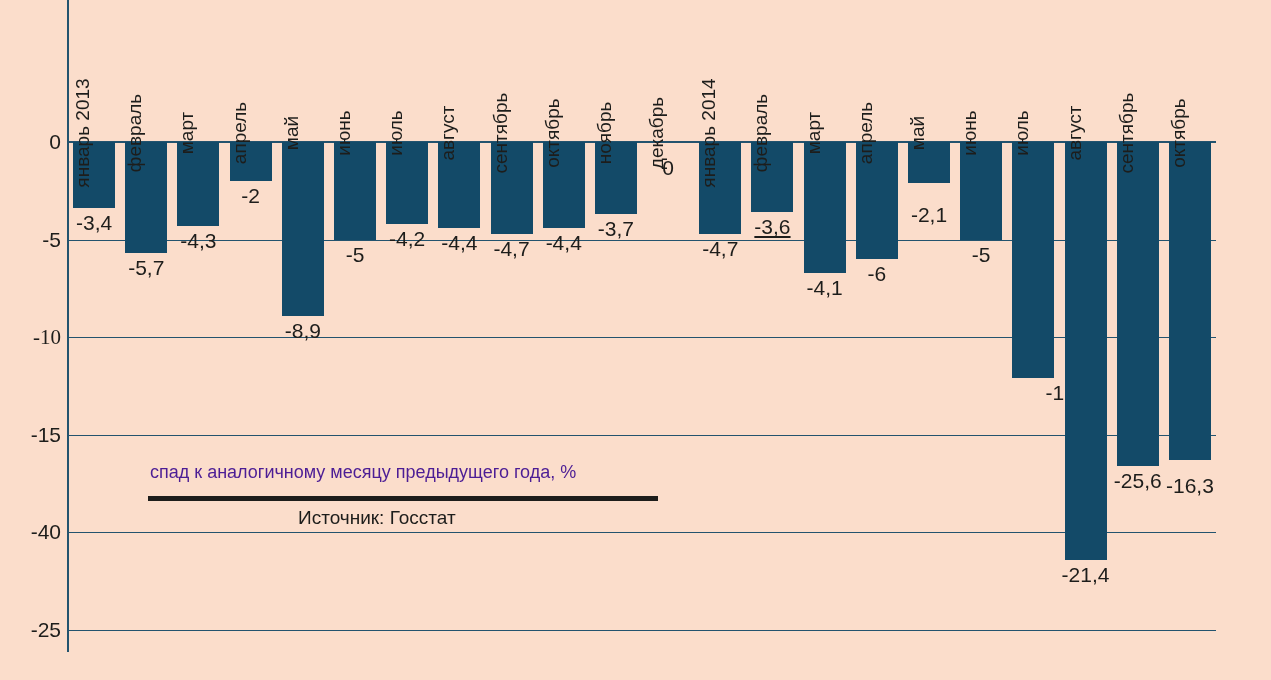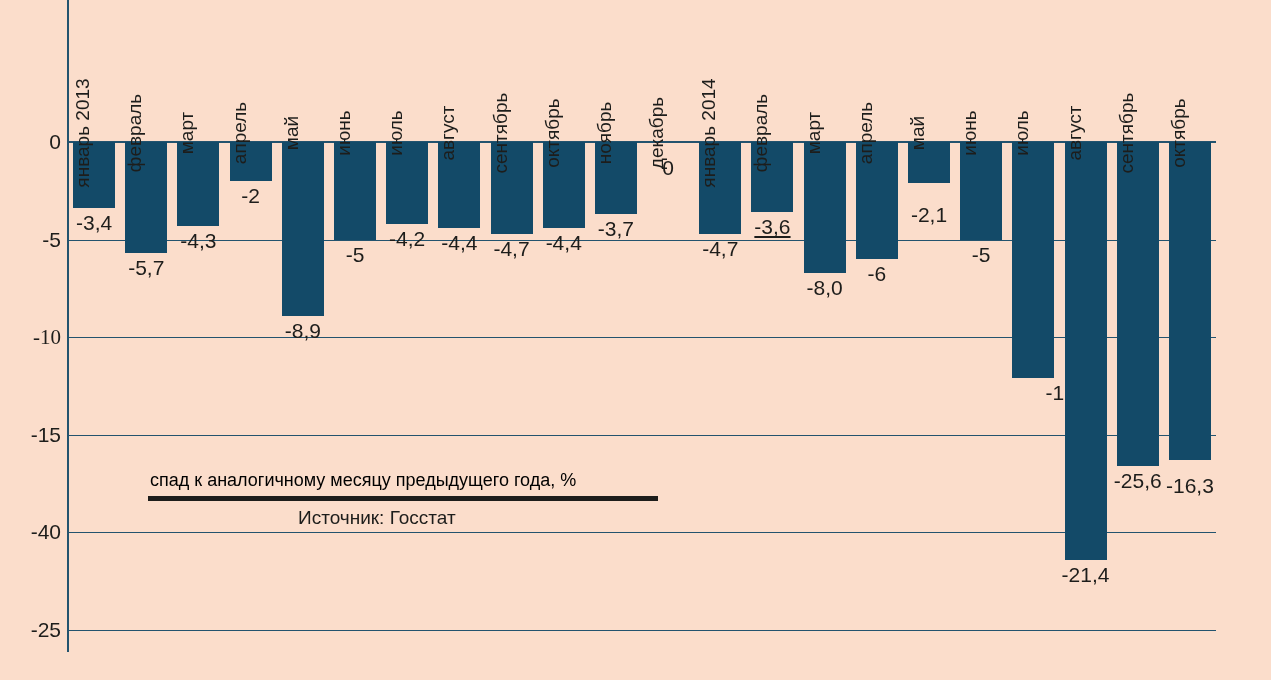--- a/index.html
+++ b/index.html
@@ -115,23 +115,22 @@
     font-weight: bold;
     color: #1d1d1b;
     letter-spacing: 0.5px;
     white-space: nowrap;
   }
   .subtitle {
     position: absolute;
     left: 150px;
     top: 462px;
     font-size: 18px;
-    color: #000000;
-    white-space: nowrap;
-    margin-top: 8px;
+    color: #4c1d95;
+    white-space: nowrap;
   }
   .rule {
     position: absolute;
     left: 148px;
     top: 496px;
     width: 510px;
     height: 5px;
     background: #1d1d1b;
   }
   .source {
@@ -234,21 +233,21 @@
           <div class="bar-val" style="top: 236.744px;">-4,7</div>
         </div>
         <div class="bar-group" style="left: 683.455px; width: 42px;">
           <div class="bar" style="height: 70.272px; background: rgb(19, 74, 104);"></div>
           <div class="bar-cat">февраль</div>
           <div class="bar-val" style="top: 215.272px; text-decoration: underline;">-3,6</div>
         </div>
         <div class="bar-group" style="left: 735.636px; width: 42px;">
           <div class="bar" style="height: 130.784px; background: rgb(19, 74, 104);"></div>
           <div class="bar-cat">март</div>
-          <div class="bar-val" style="top: 275.784px;">-8,0</div>
+          <div class="bar-val" style="top: 275.784px;">-4,1</div>
         </div>
         <div class="bar-group" style="left: 787.818px; width: 42px;">
           <div class="bar" style="height: 117.12px; background: rgb(19, 74, 104);"></div>
           <div class="bar-cat">апрель</div>
           <div class="bar-val" style="top: 262.12px;">-6</div>
         </div>
         <div class="bar-group" style="left: 840px; width: 42px;">
           <div class="bar" style="height: 40.992px; background: rgb(19, 74, 104);"></div>
           <div class="bar-cat">май</div>
           <div class="bar-val" style="top: 203px;">-2,1</div>

